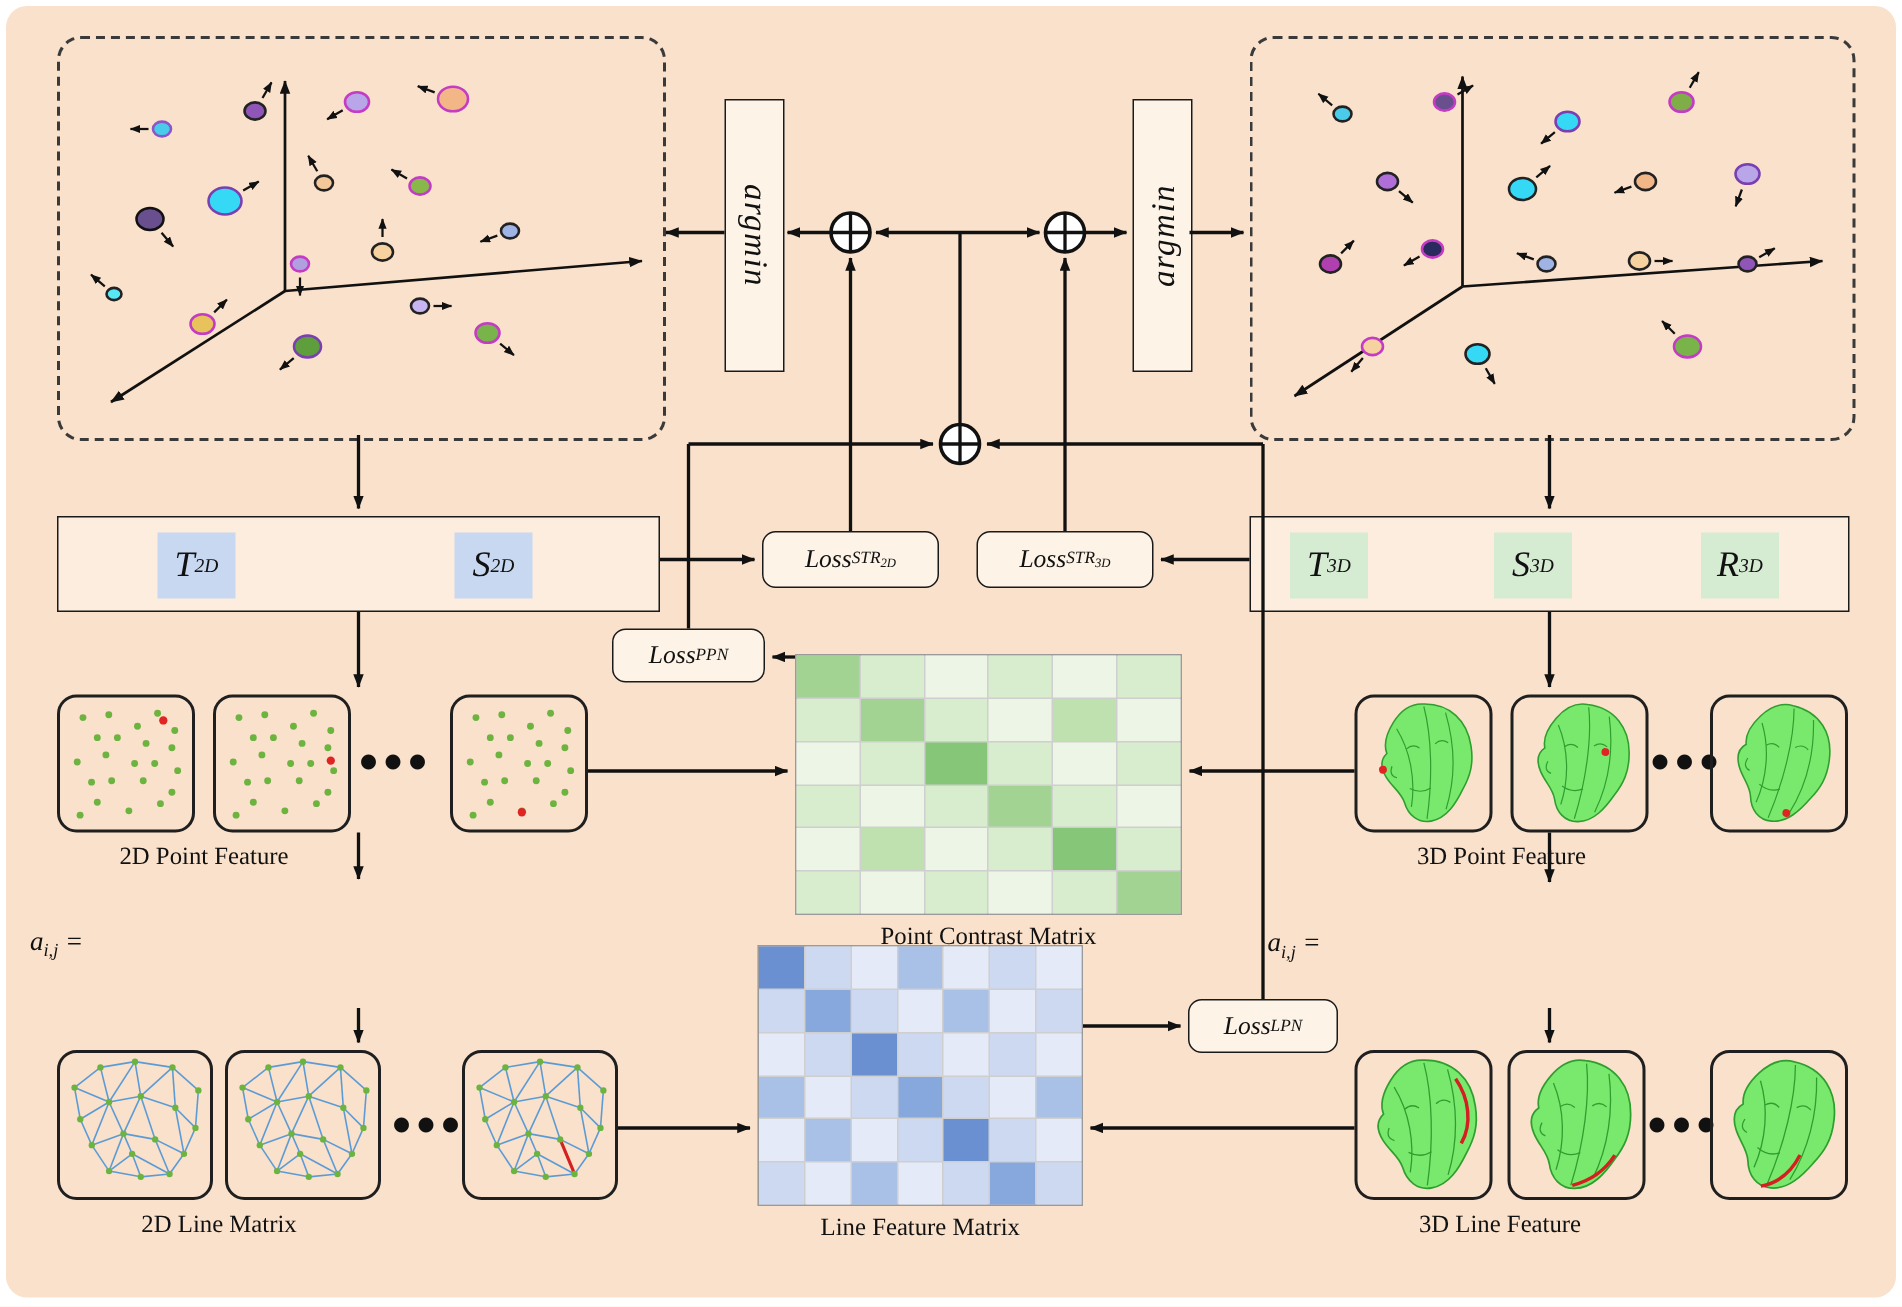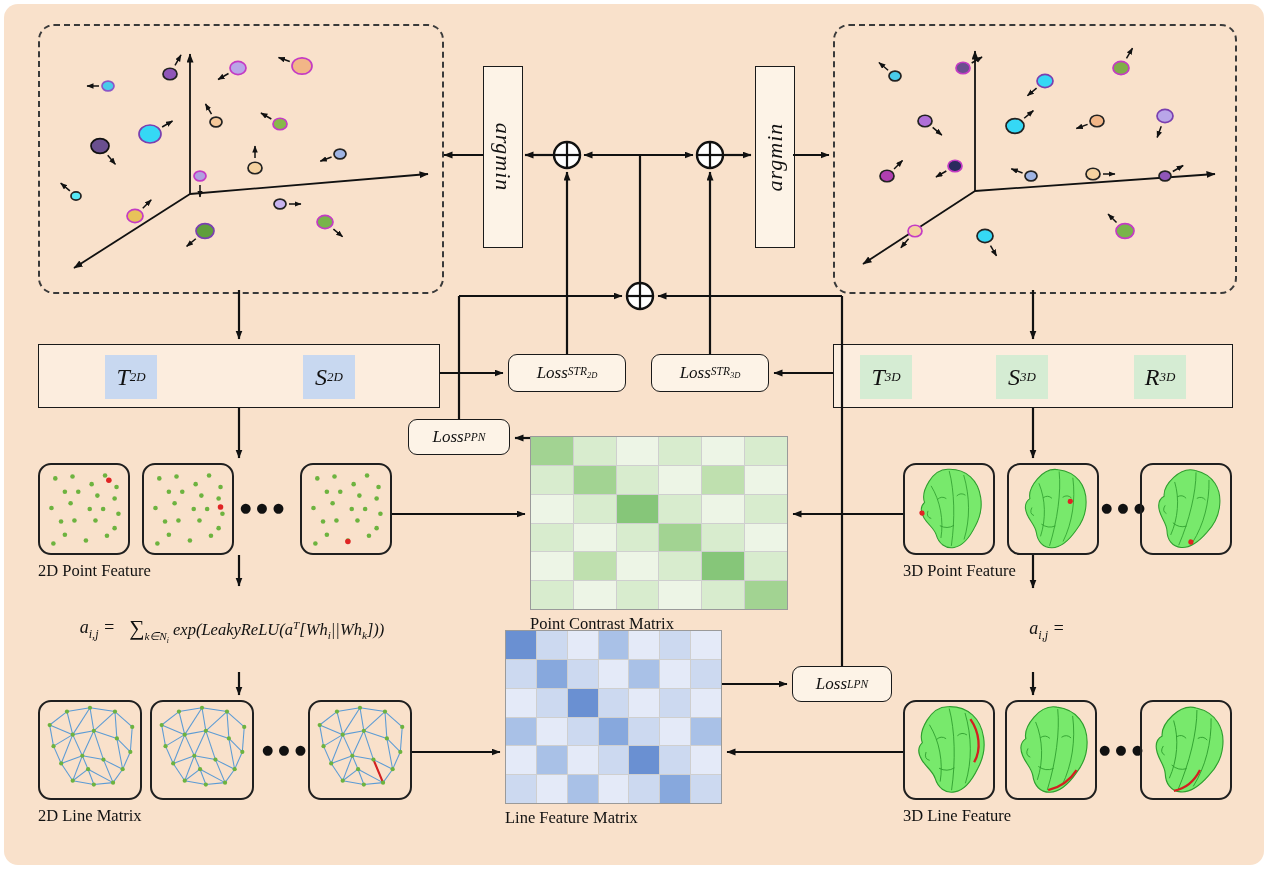--- a/index.html
+++ b/index.html
@@ -15,24 +15,24 @@
   .sq{position:absolute;top:10px;width:52px;height:44px;display:flex;align-items:center;justify-content:center;font-style:italic;font-size:24px}
   .sq sub{font-size:13px}
   .loss{position:absolute;background:#fdf3e7;border:1.7px solid #1a1a1a;border-radius:9px;display:flex;align-items:center;justify-content:center;font-style:italic;font-size:17px;box-sizing:border-box}
   .loss sub{font-size:11.5px}
   .loss sub sub{font-size:8.5px}
   .fbox{position:absolute;border:2.2px solid #1f1f1f;border-radius:13px;box-sizing:border-box}
   .fbox svg{width:100%;height:100%;display:block}
   .tilt-a{transform:rotate(-5deg)}
   .tilt-b{transform:rotate(4deg)}
   .tilt-c{transform:rotate(10deg)}
-  .cap{position:absolute;font-size:16.5px;text-align:left}
+  .cap{position:absolute;font-size:16.5px;text-align:center}
   .dots{position:absolute;font-size:13px;letter-spacing:5px;color:#111;font-family:"DejaVu Sans",sans-serif}
   .matrix{position:absolute;display:grid;gap:1px;background:#cfcfcf;border:1px solid #9a9a9a;box-sizing:border-box}
-  .formula{position:absolute;display:flex;align-items:center;justify-content:center;font-style:italic;font-size:16.5px}
+  .formula{position:absolute;display:flex;align-items:center;font-style:italic;font-size:16.5px}
   .formula .lhs{margin-right:8px;font-size:18px}
   .frac{display:inline-flex;flex-direction:column;align-items:center}
   .frac .num{padding:0 6px 3px;border-bottom:1.5px solid #111}
   .frac .den{padding:3px 6px 0}
   .formula sub,.formula sup{font-size:0.68em}
   .sum{font-size:1.3em;font-style:normal}
   .overlay{position:absolute;left:0;top:0;pointer-events:none}
 </style>
 </head>
 <body>
@@ -377,21 +377,20 @@
         <path d="M65,13 C70,38 68,64 59,86" fill="none" stroke="#2f9e2f" stroke-width="0.9"></path>
         <path d="M27,22 C36,40 38,62 33,82" fill="none" stroke="#2f9e2f" stroke-width="0.9"></path>
         <circle cx="57" cy="86" r="3" fill="#e02424"></circle>
       </svg>
   </div>
   <div class="cap" style="left:903px;top:561px;width:196px">3D Point Feature</div>
 
   <div class="formula" style="left:20px;top:588px;width:430px;height:82px">
     <span class="lhs">a<sub>i,j</sub> =</span>
     <span class="frac">
-      <span class="den"><span class="sum">∑</span><sub>k∈N<sub>i</sub></sub> exp(LeakyReLU(a<sup>T</sup>[Wh<sub>i</sub>||Wh<sub>k</sub>]))</span>
     </span>
   </div>
   <div class="formula" style="left:845px;top:590px;width:412px;height:80px">
     <span class="lhs">a<sub>i,j</sub> =</span>
   </div>
 
   <div class="fbox" style="left:38px;top:700px;width:104px;height:100px">
     <svg class="mesh-svg" viewBox="0 0 104 100">
         <line x1="10" y1="24" x2="28" y2="10" stroke="#5b9bd5" stroke-width="1.1"></line>
         <line x1="28" y1="10" x2="52" y2="6" stroke="#5b9bd5" stroke-width="1.1"></line>

